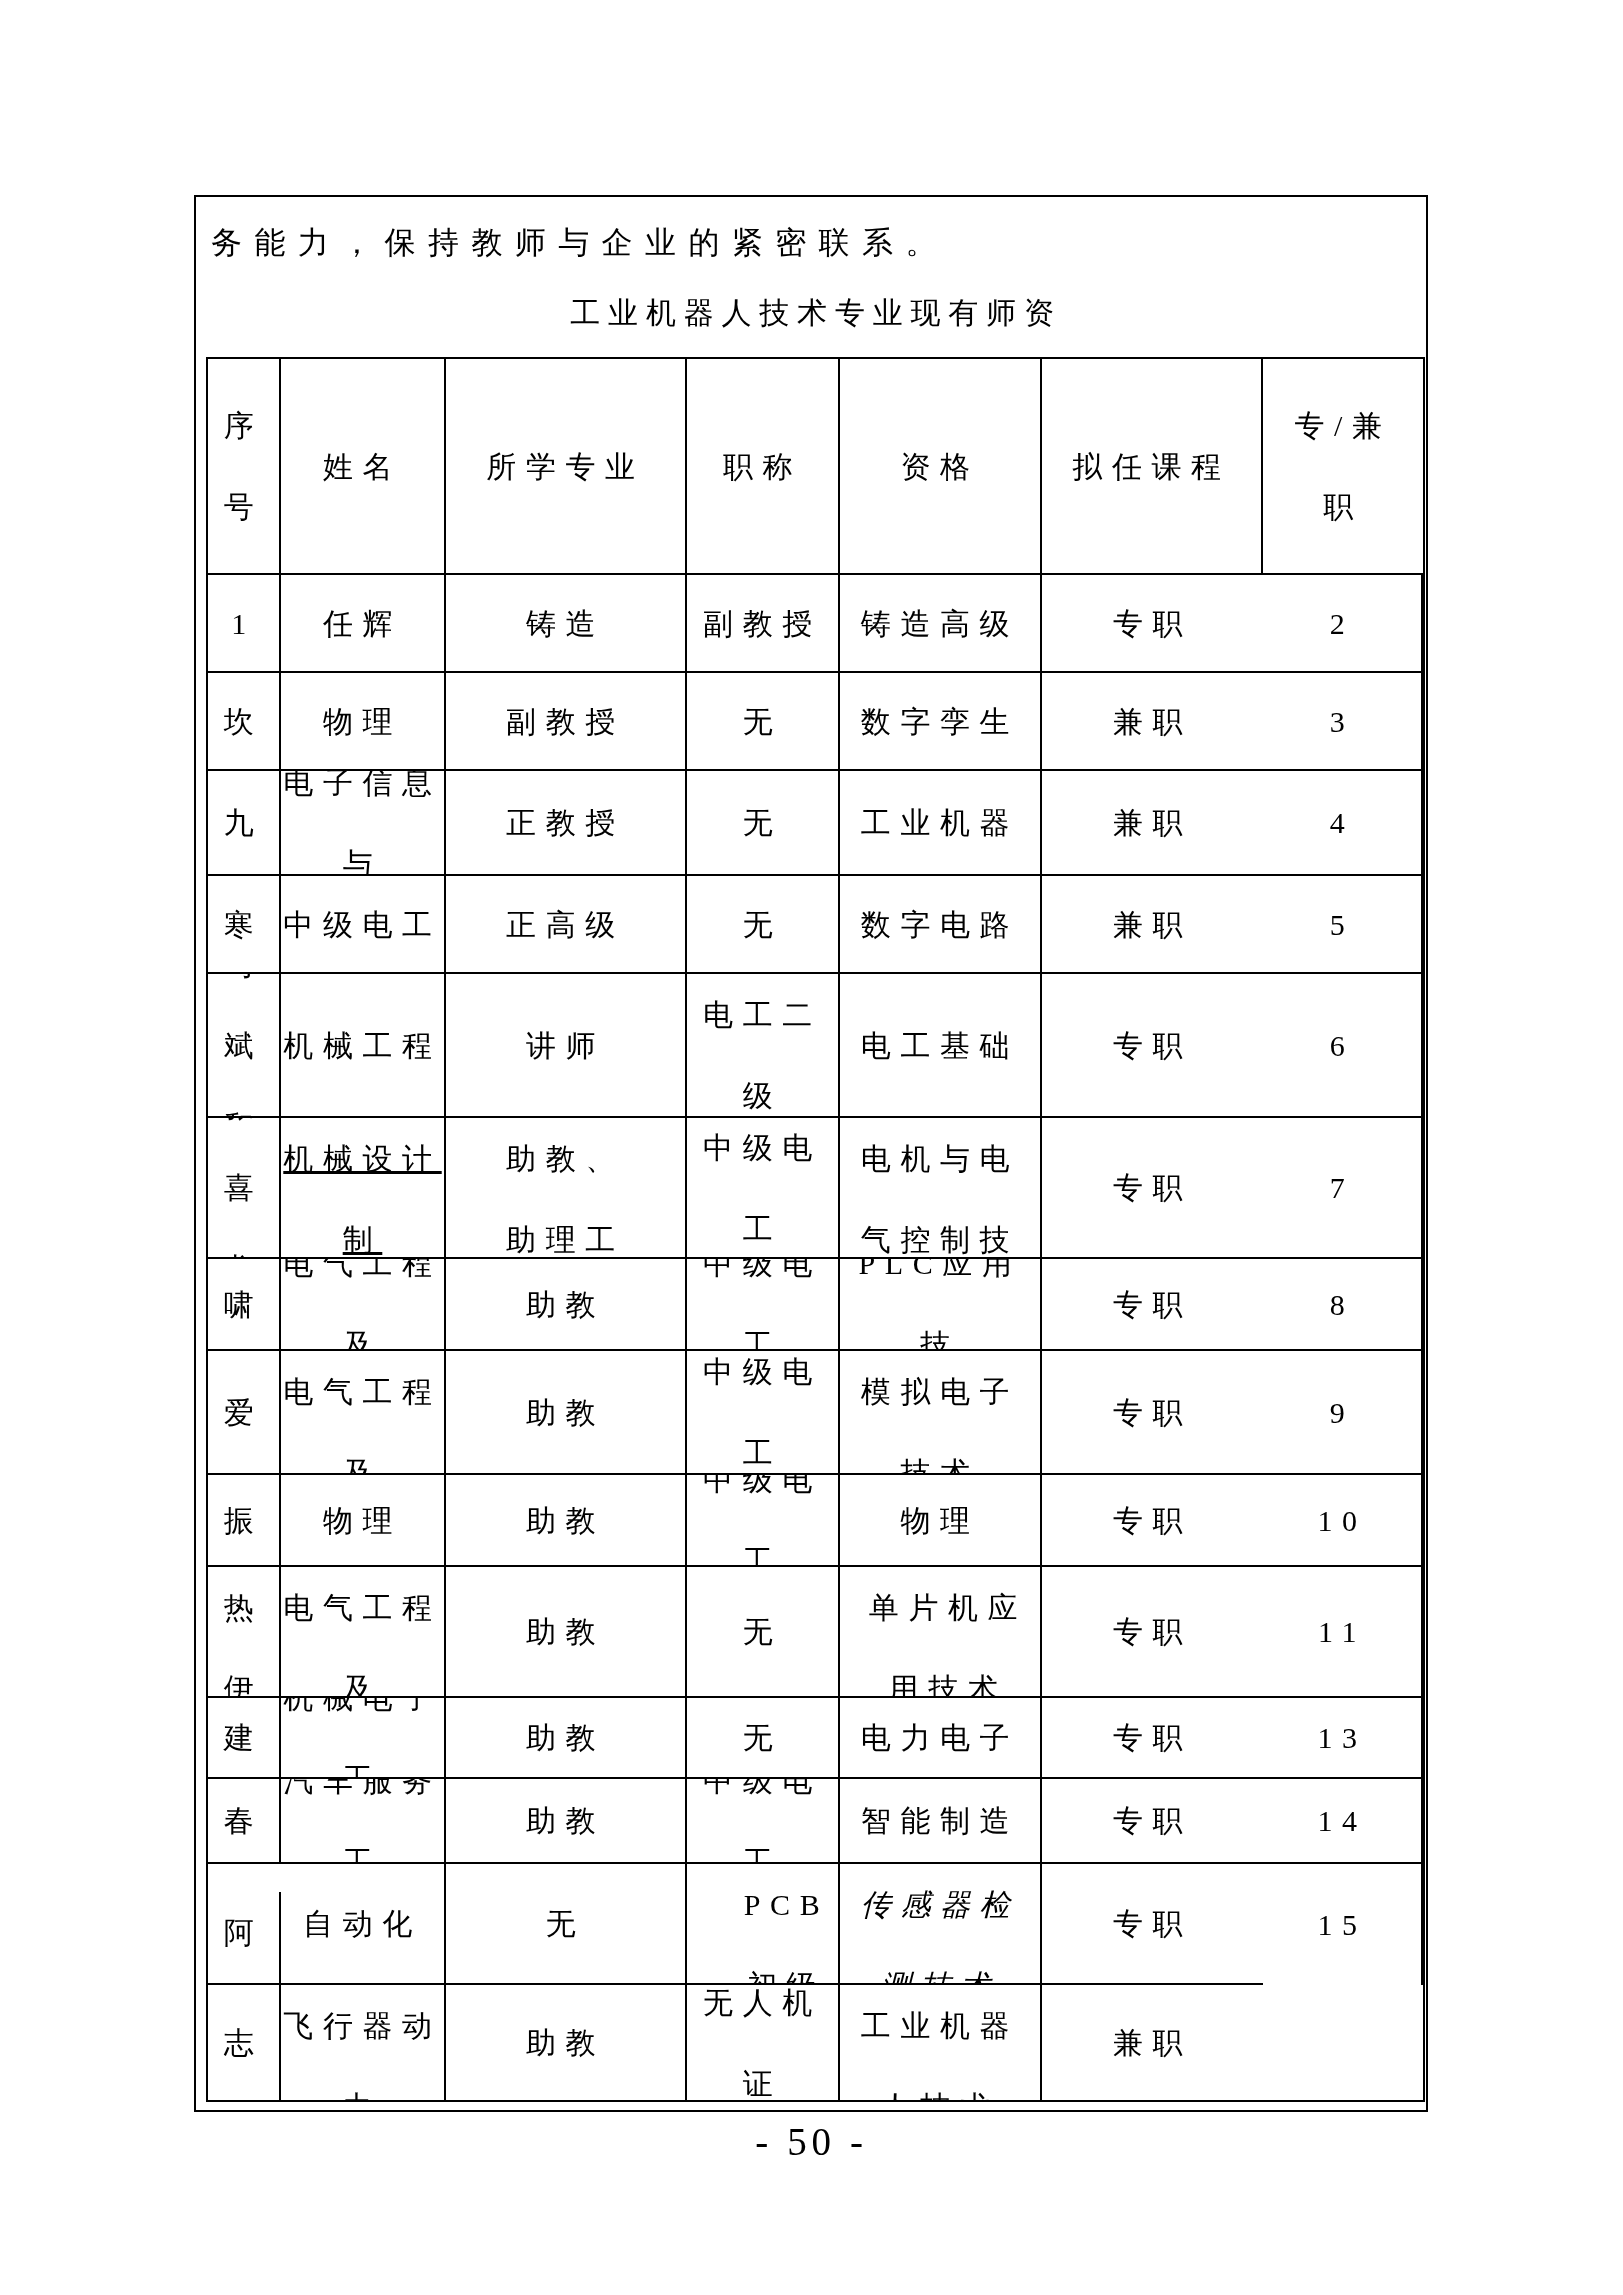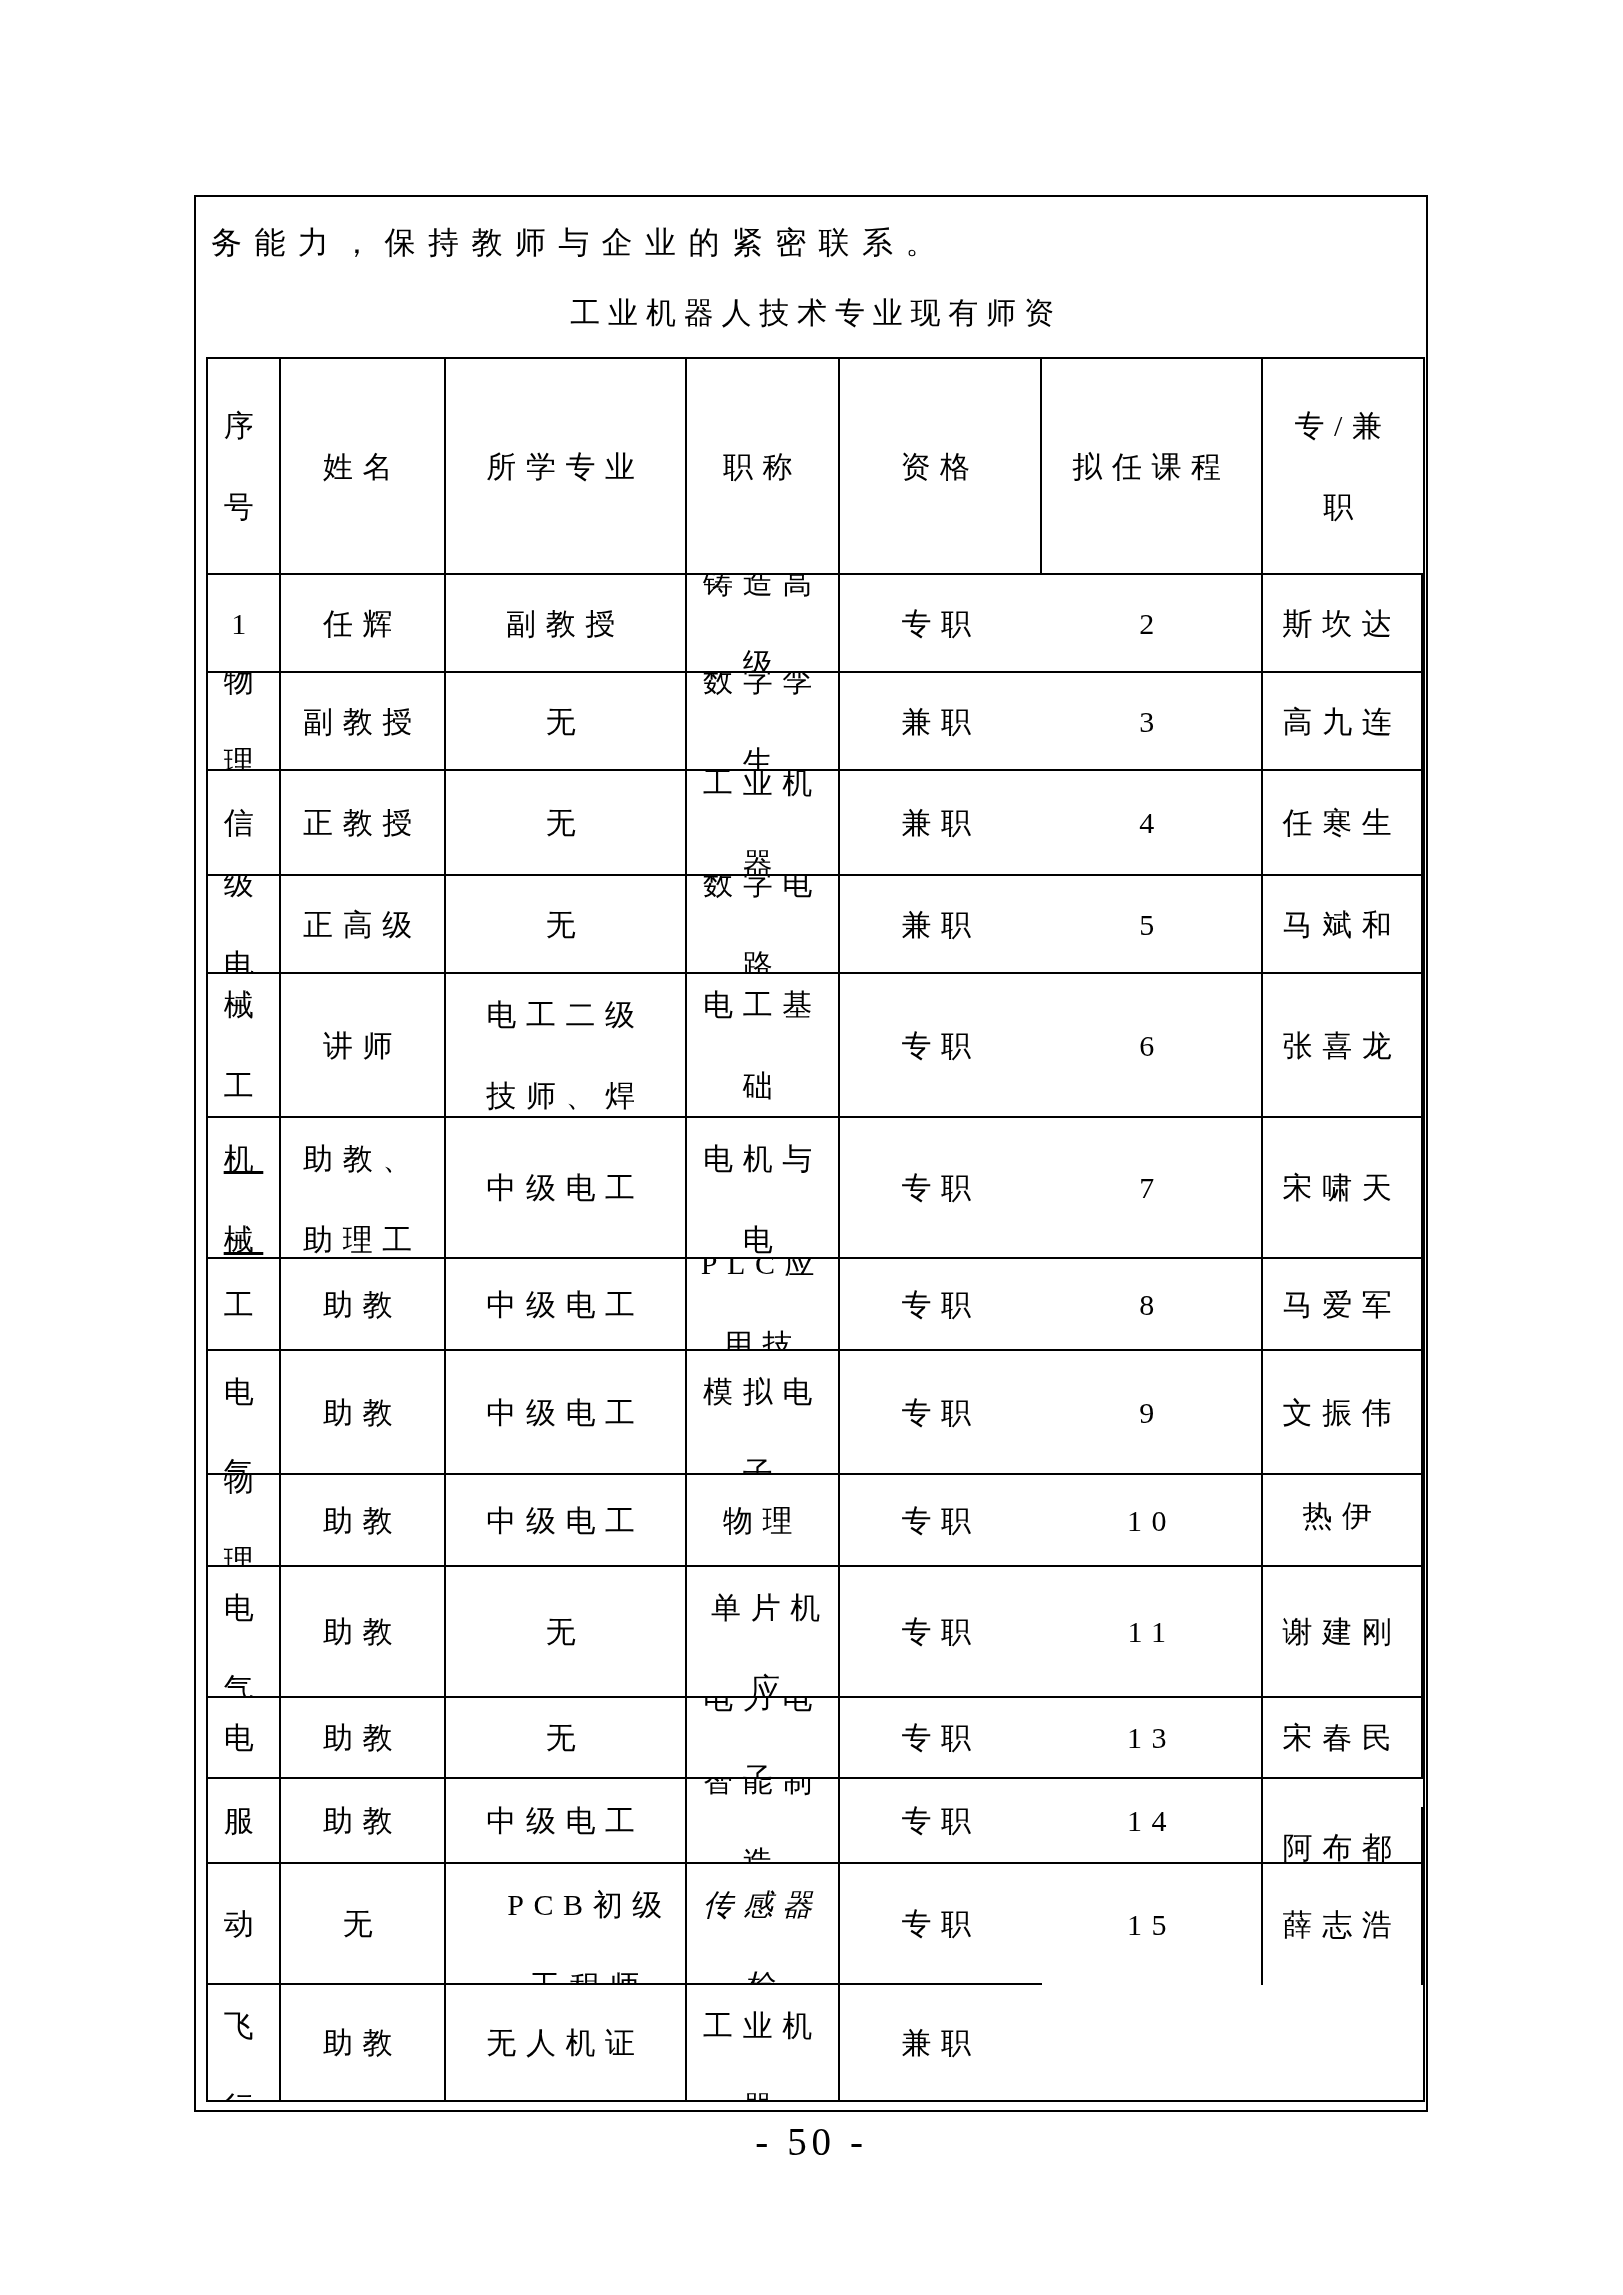--- a/index.html
+++ b/index.html
@@ -56,20 +56,21 @@
 号</div>
     <div class="cell">姓名</div>
     <div class="cell">所学专业</div>
     <div class="cell">职称</div>
     <div class="cell">资格</div>
     <div class="cell">拟任课程</div>
     <div class="cell col-last">专/兼
 职</div>
     <div class="cell">1</div>
     <div class="cell">任辉</div>
+    <div class="cell">铸造</div>
     <div class="cell">副教授</div>
     <div class="cell">铸造高级</div>
     <div class="cell col-last">专职</div>
     <div class="cell">2</div>
     <div class="cell">斯坎达</div>
     <div class="cell">物理</div>
     <div class="cell">副教授</div>
     <div class="cell">无</div>
     <div class="cell">数字孪生</div>
     <div class="cell col-last">兼职</div>

